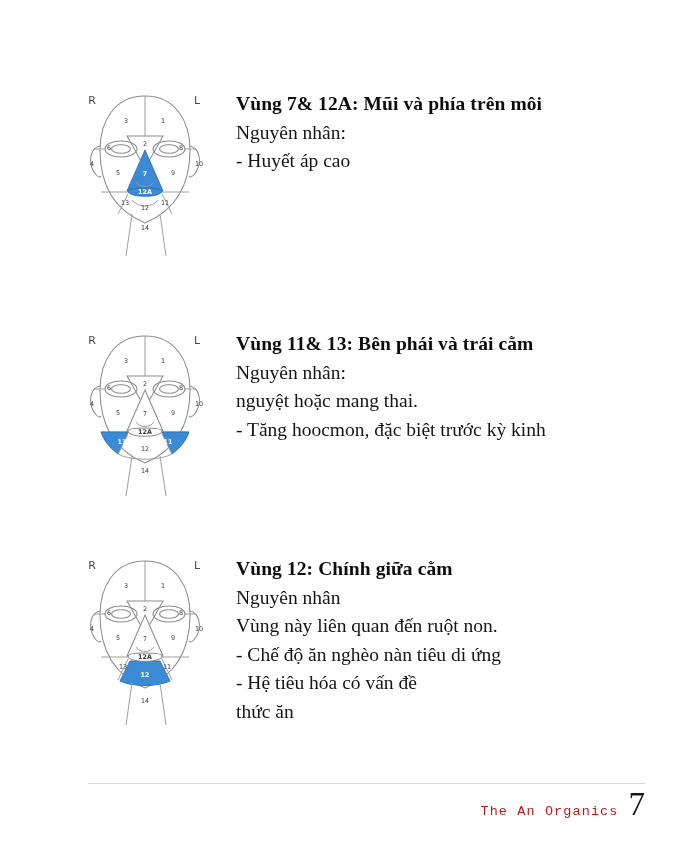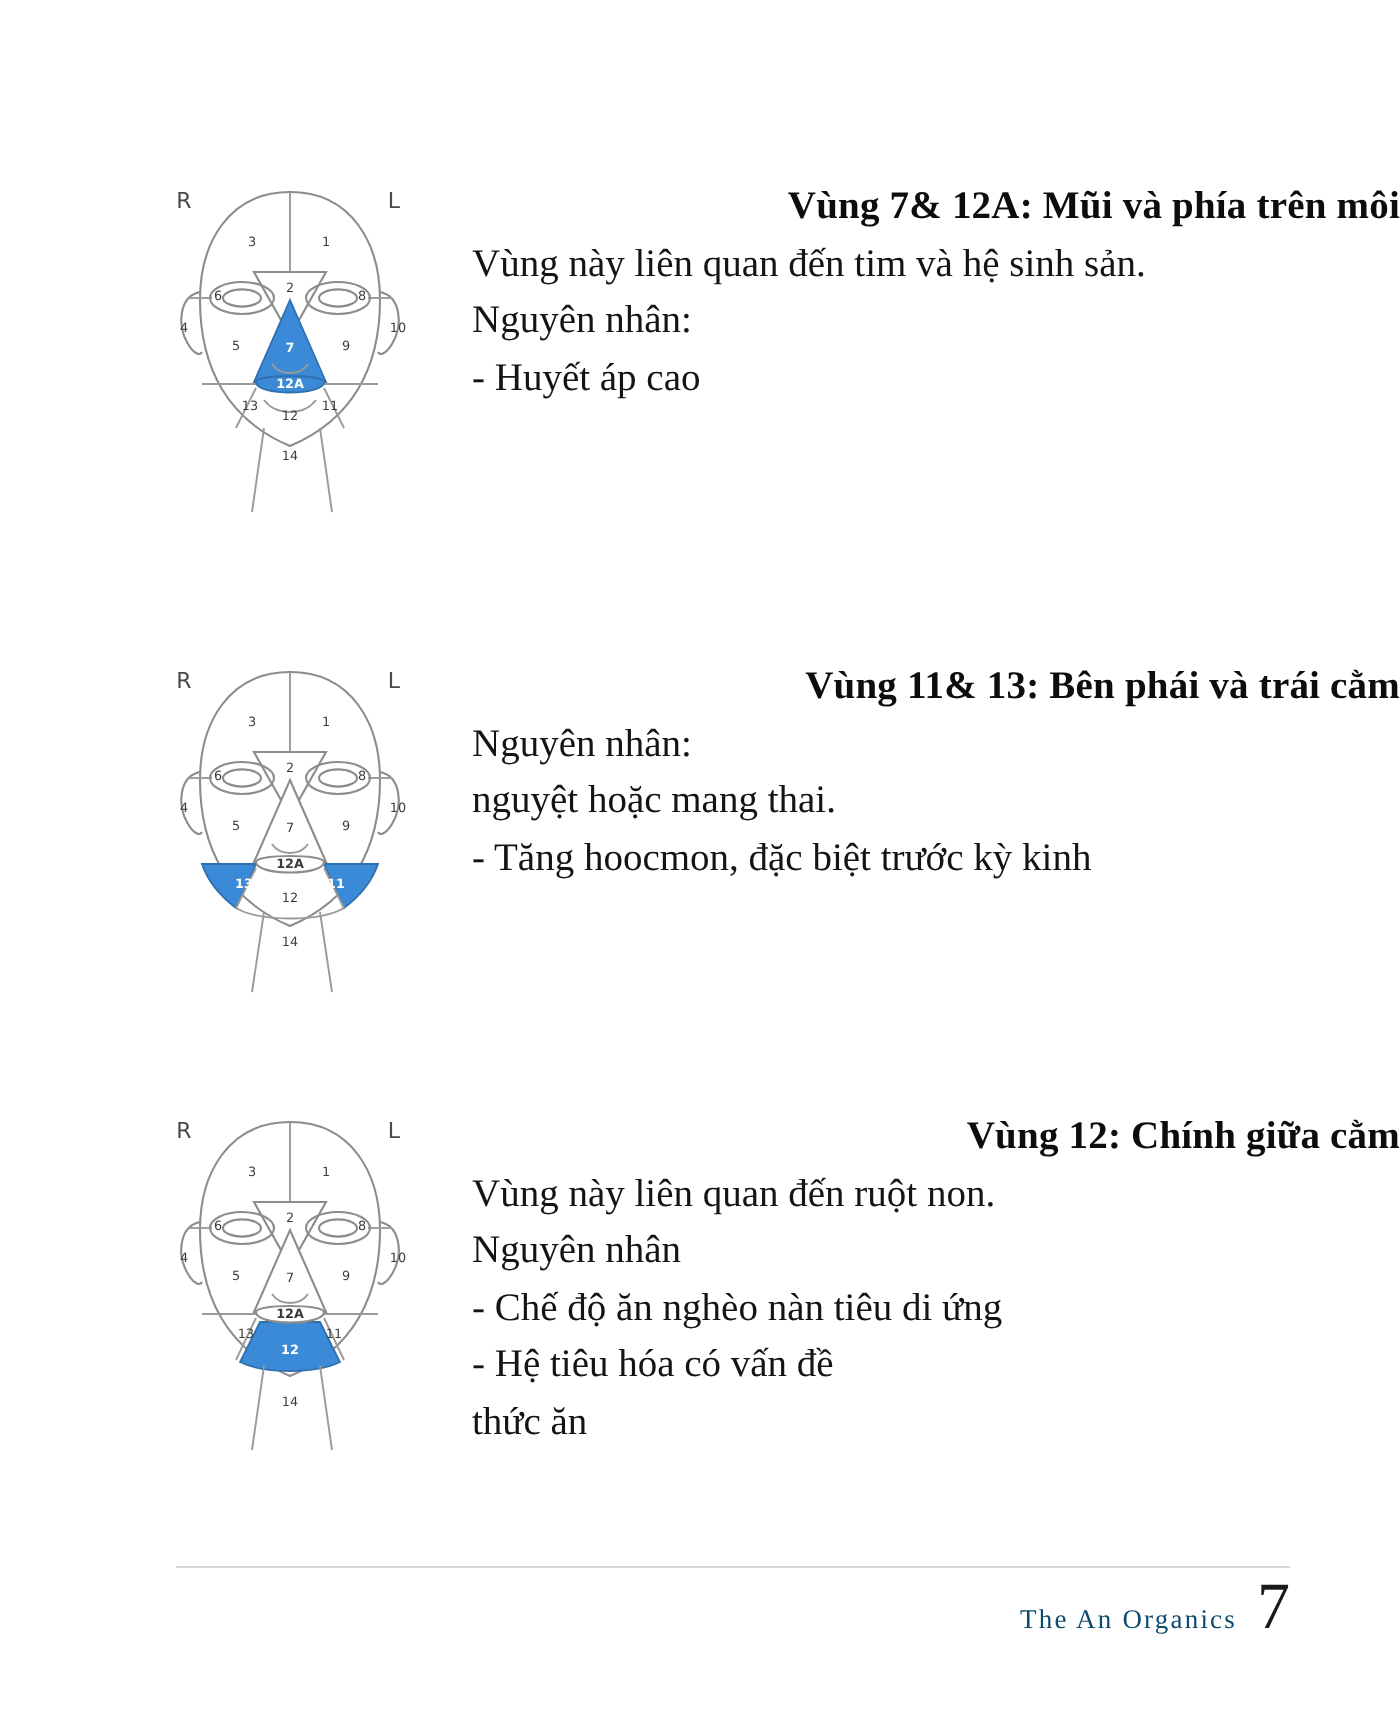--- a/index.html
+++ b/index.html
@@ -47,21 +47,20 @@
     padding-top: 2px;
   }
 
   .sec-heading {
     font-size: 19.5px;
     font-weight: bold;
     line-height: 28.5px;
     letter-spacing: 0.1px;
     white-space: nowrap;
     color: #0d0d0d;
-    text-align: right;
   }
   .sec-line {
     font-size: 19.5px;
     font-weight: normal;
     line-height: 28.5px;
     color: #141414;
     white-space: nowrap;
   }
 
   
@@ -75,24 +74,24 @@
   }
   .footer {
     position: absolute;
     right: 55px;
     top: 788px;
     display: flex;
     align-items: baseline;
     gap: 10px;
   }
   .footer-brand {
-    font-family: Liberation Serif, serif;
+    font-family: Liberation Mono, monospace;
     font-size: 13.5px;
     letter-spacing: 1.1px;
-    color: #0c4a6e;
+    color: #b91c1c;
     font-weight: 300;
   }
   .footer-page {
     font-family: "Liberation Serif", serif;
     font-size: 33px;
     line-height: 33px;
     color: #1a1a1a;
     font-weight: 300;
   }
 
@@ -197,21 +196,20 @@
         <text class="num" x="95" y="115">11</text>
         <text class="num" x="75" y="120">12</text>
         <text class="num-12a-blue" x="75" y="104">12A</text>
         <text class="num" x="55" y="115">13</text>
         <text class="num" x="75" y="140">14</text>
       </svg>
     </div>
 
     <div class="text-col">
       <div class="sec-heading">Vùng 7&amp; 12A: Mũi và phía trên môi</div>
-      <div class="sec-line">Vùng này liên quan đến tim và hệ sinh sản.</div>
       <div class="sec-line">Nguyên nhân:</div>
       <div class="sec-line">- Huyết áp cao</div>
     </div>
   </div>
 
   <div class="section" id="section-2">
 
     <div class="diagram-wrap">
       <svg width="160" height="175" viewBox="0 0 160 175" aria-label="face map">
         <text class="side-label" x="22" y="16">R</text>
@@ -326,22 +324,22 @@
         <text class="num" x="97" y="114">11</text>
         <text class="num-on-blue" x="75" y="122">12</text>
         <text class="num-12a" x="75" y="104">12A</text>
         <text class="num" x="53" y="114">13</text>
         <text class="num" x="75" y="148">14</text>
       </svg>
     </div>
 
     <div class="text-col">
       <div class="sec-heading">Vùng 12: Chính giữa cằm</div>
+      <div class="sec-line">Nguyên nhân</div>
       <div class="sec-line">Vùng này liên quan đến ruột non.</div>
-      <div class="sec-line">Nguyên nhân</div>
       <div class="sec-line">- Chế độ ăn nghèo nàn tiêu di ứng</div>
       <div class="sec-line">- Hệ tiêu hóa có vấn đề</div>
       <div class="sec-line">thức ăn</div>
     </div>
   </div>
 
   <div class="footer-rule"></div>
   <div class="footer">
     <span class="footer-brand">The An Organics</span>
     <span class="footer-page">7</span>

